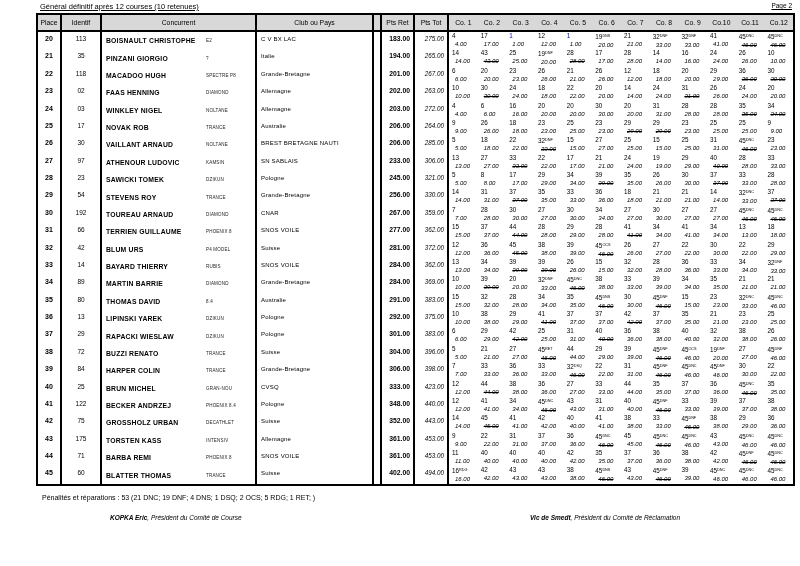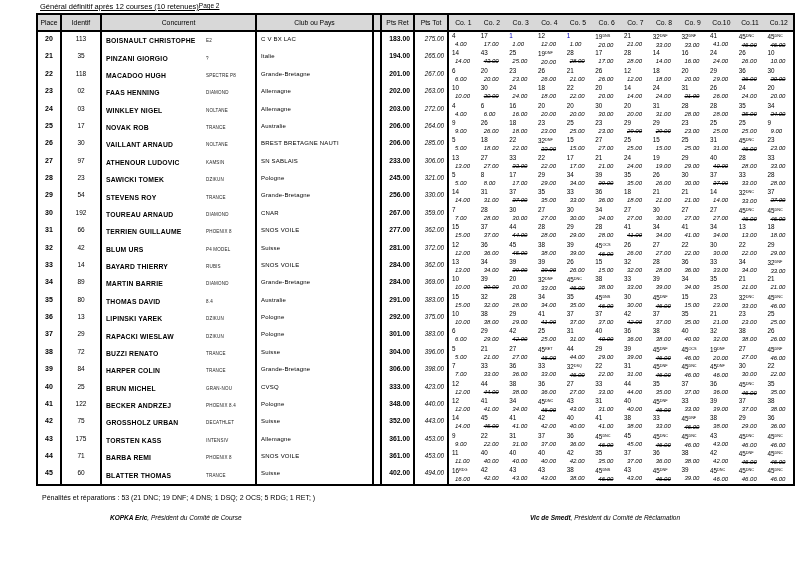--- a/index.html
+++ b/index.html
@@ -1,19 +1,19 @@
 <!DOCTYPE html>
 <html><head>
 <meta charset="utf-8">
 <style>
   html,body{margin:0;padding:0;background:#fff;}
   .page{position:relative;width:800px;height:566px;background:#fff;overflow:hidden;
         font-family:"Liberation Sans",sans-serif;color:#000;}
   .topbar{position:absolute;top:2px;left:40px;width:755px;display:flex;
-          align-items:flex-start;}
+          justify-content:space-between;align-items:flex-start;}
   .doc-title{font-size:7.5px;text-decoration:underline;}
   .page-label{font-size:6.5px;text-decoration:underline;margin-right:3px;}
 
   .tbl{position:absolute;left:36px;top:13px;width:759px;border:2px solid #000;
        box-sizing:border-box;background:#fff;}
   .hrow{display:flex;height:15px;border-bottom:2px solid #000;background:#d8d8d8;}
   .hcell{box-sizing:border-box;border-right:2px solid #000;font-size:6.8px;
          display:flex;align-items:center;justify-content:center;overflow:hidden;}
   .brow{display:flex;height:17.38px;}
   .bcell{box-sizing:border-box;border-right:2px solid #000;overflow:hidden;}

